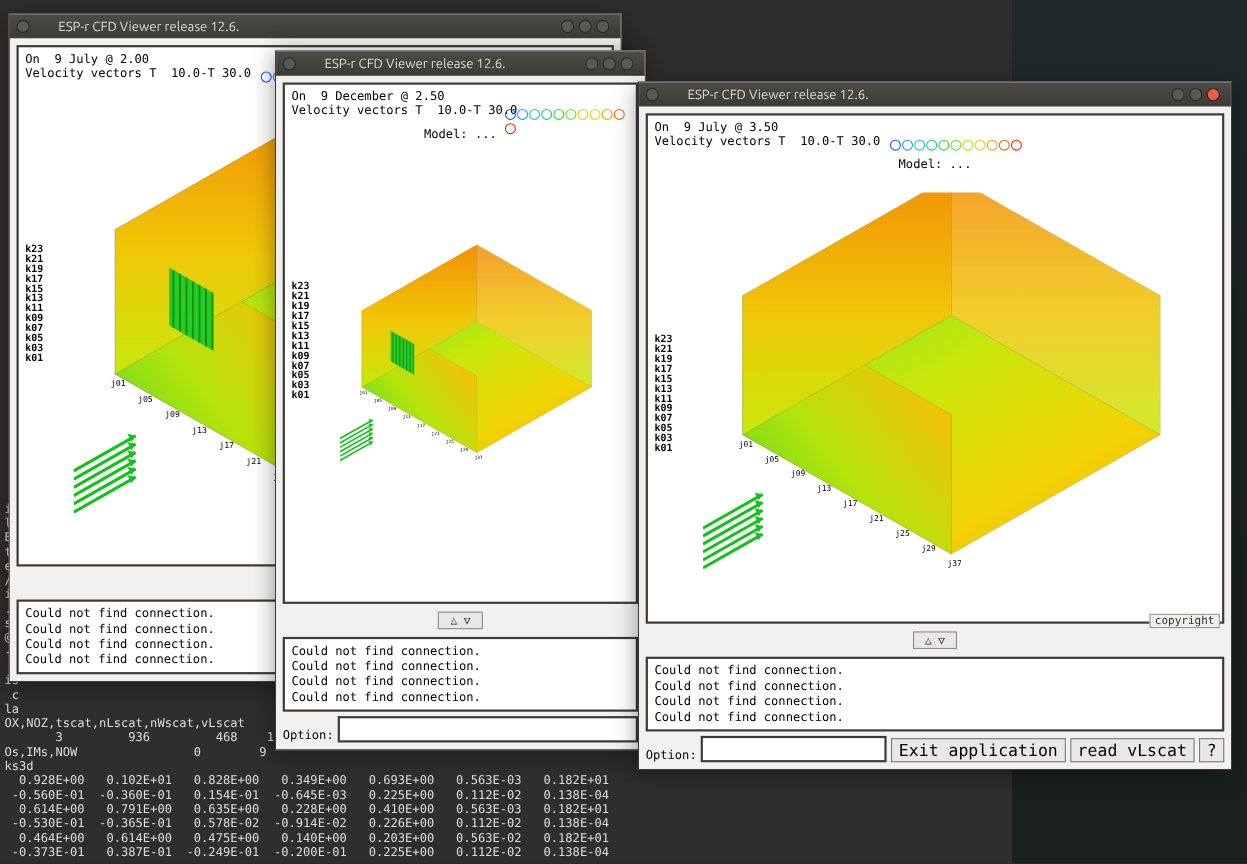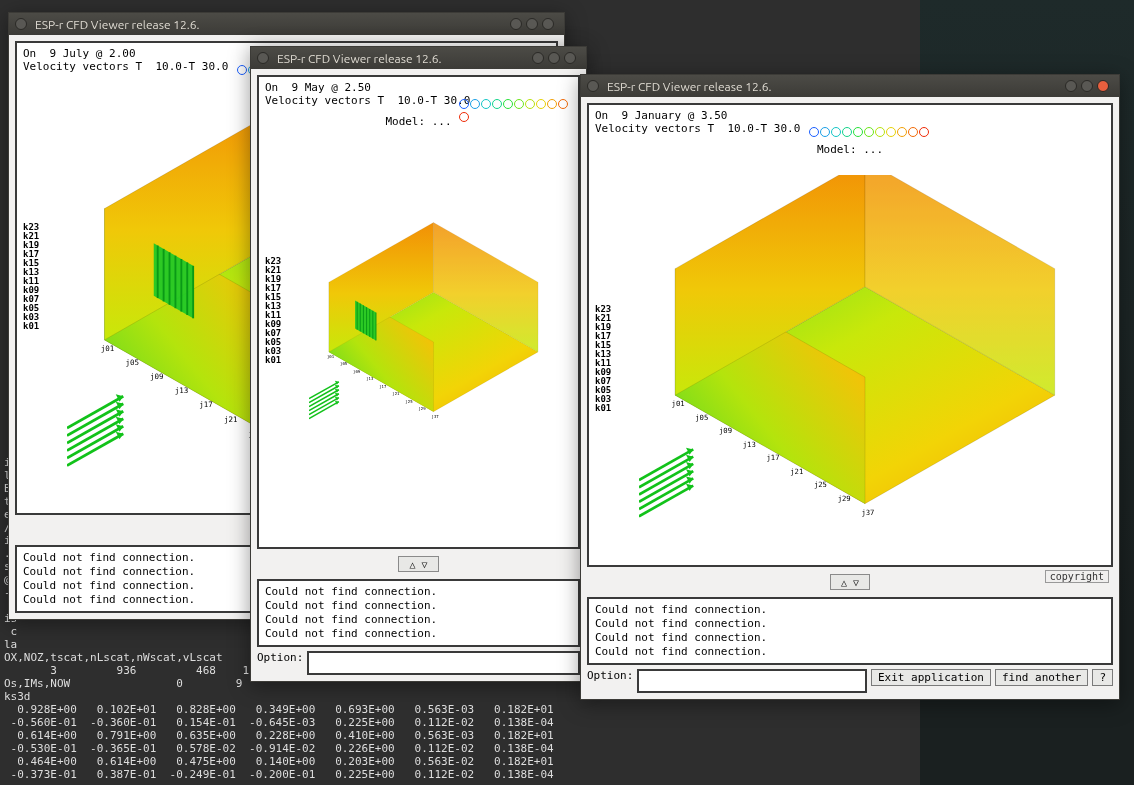--- a/index.html
+++ b/index.html
@@ -3,40 +3,40 @@
 <meta charset="utf-8">
 <style>
   html, body { margin:0; padding:0; width:1134px; height:785px; background:#2c2c2c; font-family:"DejaVu Sans Mono","Courier New",monospace; font-size:11px; color:#ddd; overflow:hidden; }
   .desktop { position:relative; width:1134px; height:785px; background:linear-gradient(180deg,#1e2a2a 0%,#1a2020 80%); }
   .terminal-bg { position:absolute; left:0; top:0; width:920px; height:785px; background:#2e2e2e; color:#ddd; padding:4px; box-sizing:border-box; overflow:hidden; white-space:pre; }
   .terminal-bg .line { font-size:11px; line-height:13px; }
   .win { position:absolute; background:#f2f1f0; border:1px solid #3c3b37; box-shadow:0 4px 20px rgba(0,0,0,.4); }
   .titlebar { height:22px; background:linear-gradient(#4c4b46,#3c3b37); color:#dfdbd2; display:flex; align-items:center; padding:0 6px; font-family:"Ubuntu","DejaVu Sans",sans-serif; font-size:12px; }
   .titlebar .dot { width:10px; height:10px; border-radius:50%; margin-right:4px; background:#595854; border:1px solid #2a2926; }
   .titlebar .dot.close { background:#e85f3e; }
-  .titlebar .title { margin-left:4px; }
+  .titlebar .title { margin-left:22px; }
   .titlebar .spacer { flex:1; }
   .win-body { padding:6px; background:#f2f1f0; }
   .canvas-frame { border:2px solid #3a3a3a; background:#fff; position:relative; height:430px; overflow:hidden; }
   .canvas-small .canvas-frame { height:380px; }
   .canvas-frame .info { position:absolute; left:6px; top:4px; font-size:11px; color:#000; font-family:"DejaVu Sans Mono",monospace; white-space:pre; }
   .legend-circles { position:absolute; top:22px; }
   .legend-circles span { display:inline-block; width:8px; height:8px; border:1px solid; border-radius:50%; margin-right:1px; }
   .model { position:absolute; top:38px; left:50%; transform:translateX(-50%); font-size:11px; color:#000; }
   .axis-labels { position:absolute; font-size:9px; color:#000; }
   .axis-labels.k { left:6px; top:180px; }
   .axis-labels.k div { line-height:9px;font-weight:bold; }
   .iso-cube { position:absolute; left:50px; top:70px; right:20px; bottom:40px; }
   .nav-bar { height:22px; display:flex; justify-content:center; align-items:center; margin:4px 0; }
   .nav-btn { border:1px solid #8a8a8a; background:#e8e8e6; height:16px; padding:0 10px; font-size:10px; font-family:monospace; color:#222; cursor:pointer; }
   .messages { border:2px solid #3a3a3a; background:#fff; color:#000; padding:4px 6px; font-size:11px; line-height:14px; font-family:"DejaVu Sans Mono",monospace; min-height:56px; white-space:pre; }
-  .option-bar { display:flex; align-items:flex-start; margin-top:4px; gap:4px; }
+  .option-bar { display:flex; align-items:flex-end; margin-top:4px; gap:4px; }
   .option-bar .lbl { color:#000; font-size:11px; }
   .option-bar .field { flex:1; border:2px solid #3a3a3a; background:#fff; height:20px; }
-  .option-bar button { border:1px solid #7a7a7a; background:#e8e8e6; font-size:11px; padding:1px 6px; color:#000; cursor:pointer; font-family:"DejaVu Sans Mono",monospace; }
+  .option-bar button { border:1px solid #7a7a7a; background:#e8e8e6; font-size:15px; padding:1px 6px; color:#000; cursor:pointer; font-family:"DejaVu Sans Mono",monospace; }
   .copyright { position:absolute; right:10px; bottom:104px; font-size:10px; border:1px solid #999; background:#f0efee; color:#333; padding:0 4px; }
 </style>
 </head>
 <body>
 
 <div class="desktop">
 
   <div class="terminal-bg" id="terminal" style="display: flex; flex-direction: column; justify-content: flex-end;"><div class="line">it</div><div class="line">l</div><div class="line"></div><div class="line">B</div><div class="line">t</div><div class="line">e</div><div class="line">/</div><div class="line">i</div><div class="line">.</div><div class="line"></div><div class="line">st</div><div class="line">@r</div><div class="line"></div><div class="line">-e</div><div class="line">&nbsp;c</div><div class="line">is</div><div class="line">&nbsp;c</div><div class="line"></div><div class="line">la</div><div class="line">OX,NOZ,tscat,nLscat,nWscat,vLscat</div><div class="line">&nbsp;&nbsp;&nbsp;&nbsp;&nbsp;&nbsp;&nbsp;3&nbsp;&nbsp;&nbsp;&nbsp;&nbsp;&nbsp;&nbsp;&nbsp;&nbsp;936&nbsp;&nbsp;&nbsp;&nbsp;&nbsp;&nbsp;&nbsp;&nbsp;&nbsp;468&nbsp;&nbsp;&nbsp;&nbsp;1.0000</div><div class="line">Os,IMs,NOW&nbsp;&nbsp;&nbsp;&nbsp;&nbsp;&nbsp;&nbsp;&nbsp;&nbsp;&nbsp;&nbsp;&nbsp;&nbsp;&nbsp;&nbsp;&nbsp;0&nbsp;&nbsp;&nbsp;&nbsp;&nbsp;&nbsp;&nbsp;&nbsp;9</div><div class="line">ks3d</div><div class="line">&nbsp;&nbsp;0.928E+00&nbsp;&nbsp;&nbsp;0.102E+01&nbsp;&nbsp;&nbsp;0.828E+00&nbsp;&nbsp;&nbsp;0.349E+00&nbsp;&nbsp;&nbsp;0.693E+00&nbsp;&nbsp;&nbsp;0.563E-03&nbsp;&nbsp;&nbsp;0.182E+01</div><div class="line">&nbsp;-0.560E-01&nbsp;&nbsp;-0.360E-01&nbsp;&nbsp;&nbsp;0.154E-01&nbsp;&nbsp;-0.645E-03&nbsp;&nbsp;&nbsp;0.225E+00&nbsp;&nbsp;&nbsp;0.112E-02&nbsp;&nbsp;&nbsp;0.138E-04</div><div class="line">&nbsp;&nbsp;0.614E+00&nbsp;&nbsp;&nbsp;0.791E+00&nbsp;&nbsp;&nbsp;0.635E+00&nbsp;&nbsp;&nbsp;0.228E+00&nbsp;&nbsp;&nbsp;0.410E+00&nbsp;&nbsp;&nbsp;0.563E-03&nbsp;&nbsp;&nbsp;0.182E+01</div><div class="line">&nbsp;-0.530E-01&nbsp;&nbsp;-0.365E-01&nbsp;&nbsp;&nbsp;0.578E-02&nbsp;&nbsp;-0.914E-02&nbsp;&nbsp;&nbsp;0.226E+00&nbsp;&nbsp;&nbsp;0.112E-02&nbsp;&nbsp;&nbsp;0.138E-04</div><div class="line">&nbsp;&nbsp;0.464E+00&nbsp;&nbsp;&nbsp;0.614E+00&nbsp;&nbsp;&nbsp;0.475E+00&nbsp;&nbsp;&nbsp;0.140E+00&nbsp;&nbsp;&nbsp;0.203E+00&nbsp;&nbsp;&nbsp;0.563E-02&nbsp;&nbsp;&nbsp;0.182E+01</div><div class="line">&nbsp;-0.373E-01&nbsp;&nbsp;&nbsp;0.387E-01&nbsp;&nbsp;-0.249E-01&nbsp;&nbsp;-0.200E-01&nbsp;&nbsp;&nbsp;0.225E+00&nbsp;&nbsp;&nbsp;0.112E-02&nbsp;&nbsp;&nbsp;0.138E-04</div></div>
 
   <div class="win canvas-small" style="left:8px; top:12px; width:555px;">
@@ -139,21 +139,21 @@
     <div class="titlebar">
       <span class="dot"></span>
       <span class="title">ESP-r CFD Viewer release 12.6.</span>
       <span class="spacer"></span>
       <span class="dot"></span>
       <span class="dot"></span>
       <span class="dot"></span>
     </div>
     <div class="win-body">
       <div class="canvas-frame" style="height:470px;">
-        <div class="info"><span>On  9 May @ 2.50</span>
+        <div class="info"><span>On  9 December @ 2.50</span>
 <span>Velocity vectors T  10.0-T 30.0</span></div>
         <div class="legend-circles" style="left:200px;" id="legend1"><span style="border-color:#1b5fff"></span><span style="border-color:#1aa0e6"></span><span style="border-color:#14c6c6"></span><span style="border-color:#12d48a"></span><span style="border-color:#28e23a"></span><span style="border-color:#6ce61c"></span><span style="border-color:#b8e20e"></span><span style="border-color:#e6d208"></span><span style="border-color:#f2a006"></span><span style="border-color:#f26a06"></span><span style="border-color:#ef2b07"></span></div>
         <div class="model">Model: ...</div>
         <div class="iso-cube" id="cube1"><svg width="249" height="360" viewBox="0 0 500 360">
               <defs>
                 <linearGradient id="cube1gf" x1="0" y1="0" x2="1" y2="1">
                   <stop offset="0%" stop-color="#7ae020"></stop>
                   <stop offset="35%" stop-color="#c8e80a"></stop>
                   <stop offset="70%" stop-color="#f2d406"></stop>
                   <stop offset="100%" stop-color="#f2a806"></stop>
@@ -237,21 +237,21 @@
     <div class="titlebar">
       <span class="dot"></span>
       <span class="title">ESP-r CFD Viewer release 12.6.</span>
       <span class="spacer"></span>
       <span class="dot"></span>
       <span class="dot"></span>
       <span class="dot close"></span>
     </div>
     <div class="win-body" style="position:relative;">
       <div class="canvas-frame" style="height:460px;">
-        <div class="info"><span>On  9 January @ 3.50</span>
+        <div class="info"><span>On  9 July @ 3.50</span>
 <span>Velocity vectors T  10.0-T 30.0</span></div>
         <div class="legend-circles" style="left:220px;" id="legend2"><span style="border-color:#1b5fff"></span><span style="border-color:#1aa0e6"></span><span style="border-color:#14c6c6"></span><span style="border-color:#12d48a"></span><span style="border-color:#28e23a"></span><span style="border-color:#6ce61c"></span><span style="border-color:#b8e20e"></span><span style="border-color:#e6d208"></span><span style="border-color:#f2a006"></span><span style="border-color:#f26a06"></span><span style="border-color:#ef2b07"></span></div>
         <div class="model">Model: ...</div>
         <div class="iso-cube" id="cube2"><svg width="452" height="350" viewBox="0 0 500 360">
               <defs>
                 <linearGradient id="cube2gf" x1="0" y1="0" x2="1" y2="1">
                   <stop offset="0%" stop-color="#7ae020"></stop>
                   <stop offset="35%" stop-color="#c8e80a"></stop>
                   <stop offset="70%" stop-color="#f2d406"></stop>
                   <stop offset="100%" stop-color="#f2a806"></stop>
@@ -309,24 +309,24 @@
             <div>k01</div>
           </div>
       </div>
       <div class="nav-bar">
           <button class="nav-btn">△ ▽</button>
         </div>
       <div class="messages" id="msg2">Could not find connection.
 Could not find connection.
 Could not find connection.
 Could not find connection.</div>
-      <div class="copyright" style="bottom:116px;">copyright</div>
+      <div class="copyright" style="bottom:128px;">copyright</div>
       <div class="option-bar">
         <span class="lbl">Option:</span>
         <div class="field"></div>
         <button>Exit application</button>
-        <button>find another</button>
+        <button>read vLscat</button>
         <button>?</button>
       </div>
     </div>
   </div>
 
 </div>
 
 </body></html>

